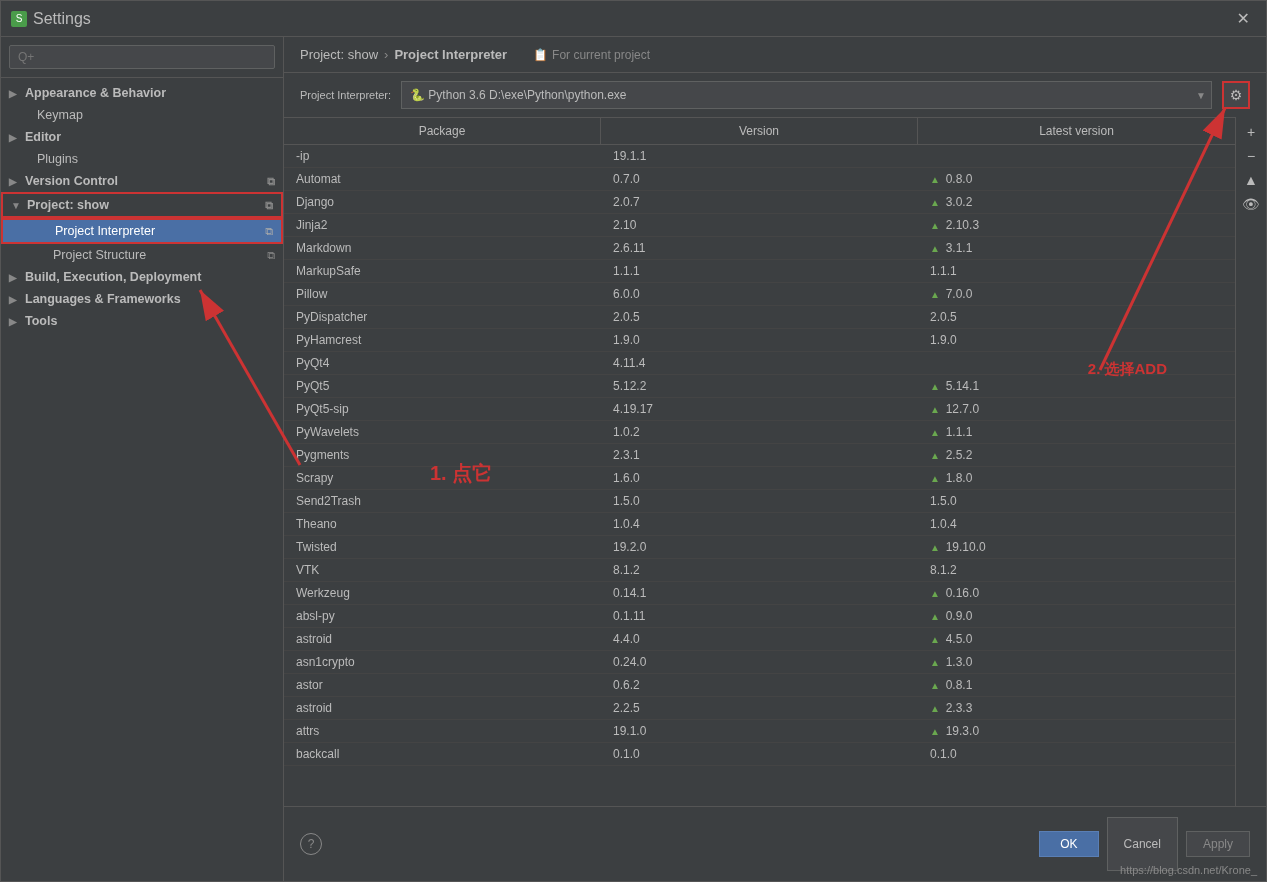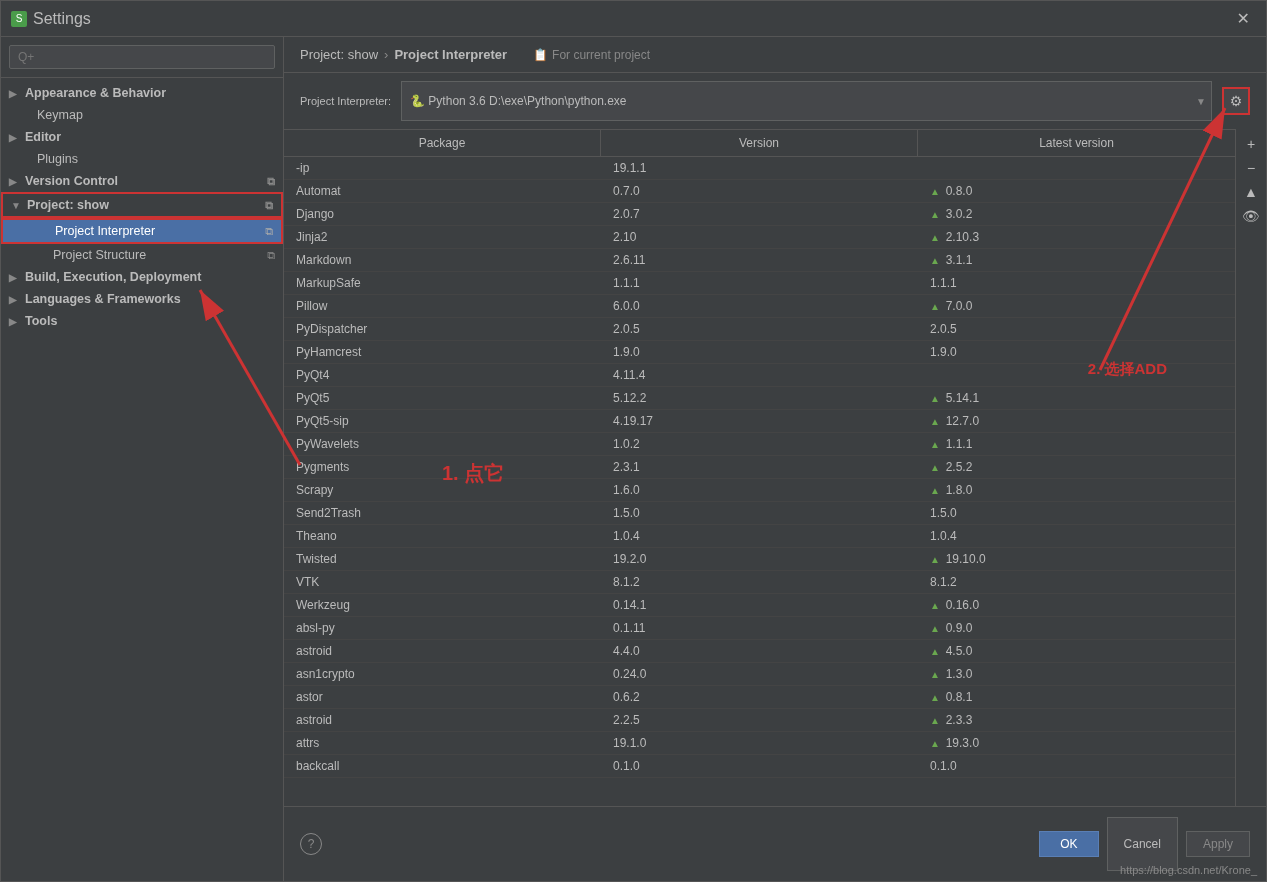--- a/index.html
+++ b/index.html
@@ -192,21 +192,21 @@
       white-space: nowrap;
     }
 
     .interpreter-select-wrapper {
       flex: 1;
       position: relative;
     }
 
     .interpreter-select-box {
       width: 100%;
-      height: 40px;
+      height: 28px;
       background: #45474a;
       border: 1px solid #5f6161;
       color: #bbbbbb;
       padding: 2px 24px 2px 8px;
       font-size: 12px;
       outline: none;
       cursor: pointer;
       appearance: none;
     }
 
@@ -646,21 +646,21 @@
         </div>
 
         <div class="table-side-buttons">
           <button class="side-btn" title="Add">+</button>
           <button class="side-btn" title="Remove">−</button>
           <button class="side-btn" title="Upgrade">▲</button>
           <button class="side-btn" title="Show">👁</button>
         </div>
       </div>
 
-      <div style="position:absolute; left:430px; top:460px; pointer-events:none; z-index:10;margin-left:12px;">
+      <div style="position:absolute; left:430px; top:460px; pointer-events:none; z-index:10;">
         <span class="annotation-chinese">1.  点它</span>
       </div>
       <div style="position:absolute; right:100px; top:360px; pointer-events:none; z-index:10;">
         <span class="annotation">2.  选择ADD</span>
       </div>
 
       <div class="bottom-bar">
         <div class="bottom-left">
           <div class="help-btn">?</div>
         </div>

